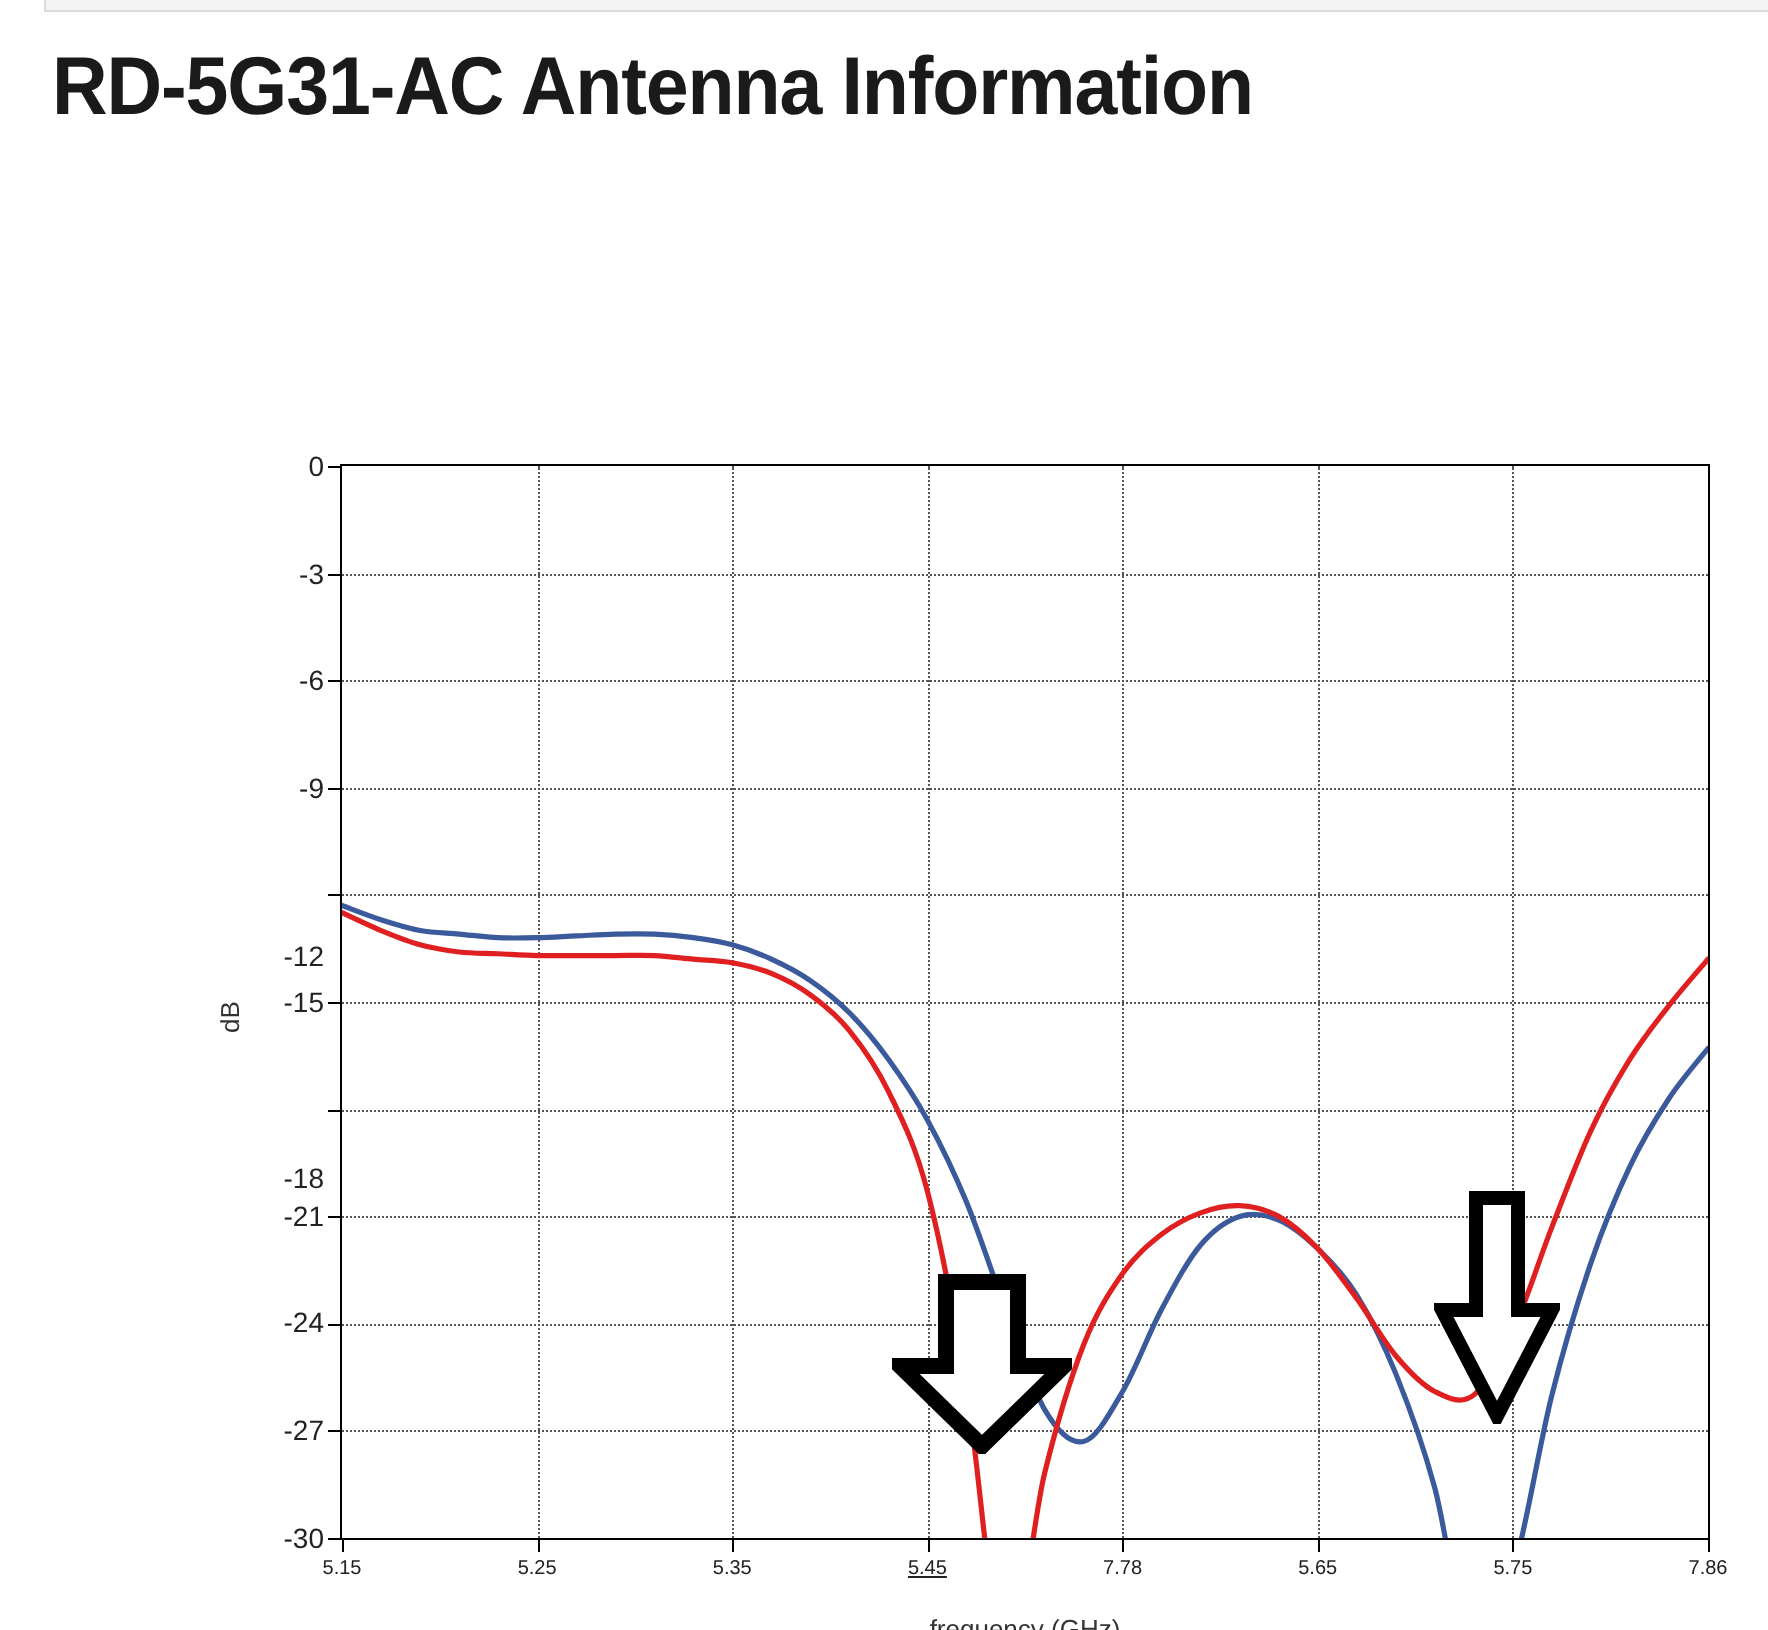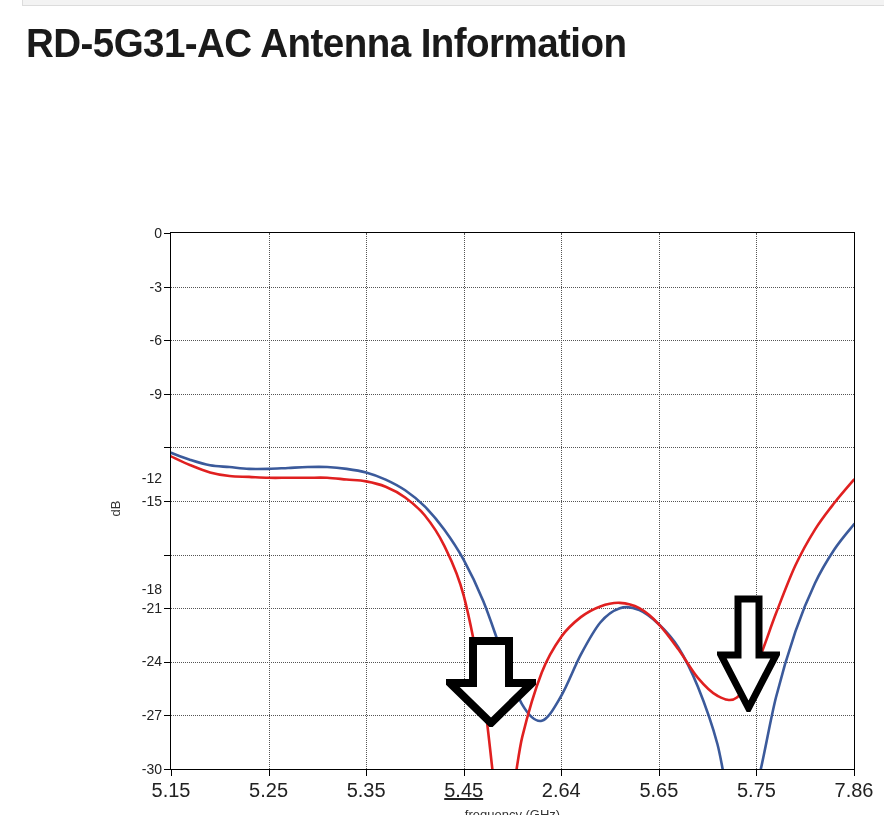--- a/index.html
+++ b/index.html
@@ -117,21 +117,21 @@
     position: absolute;
     top: 536px;
     height: 7px;
     width: 0;
     border-left: 1px solid #000;
   }
   .xtick-label {
     position: absolute;
     top: 546px;
     transform: translateX(-50%);
-    font-size: 20px;
+    font-size: 10px;
     color: #222;
     white-space: nowrap;
     font-family: "Liberation Sans", sans-serif;
   }
 
   #xaxis-title {
     position: absolute;
     left: 0;
     top: 574px;
     width: 683px;
@@ -260,21 +260,21 @@
     <div id="x-axis">
         <div class="xtick-mark" style="left: 0px;"></div>
         <div class="xtick-label" style="left: 0px;">5.15</div>
         <div class="xtick-mark" style="left: 97.5714px;"></div>
         <div class="xtick-label" style="left: 97.5714px; text-align: right;">5.25</div>
         <div class="xtick-mark" style="left: 195.143px;"></div>
         <div class="xtick-label" style="left: 195.143px;">5.35</div>
         <div class="xtick-mark" style="left: 292.714px;"></div>
         <div class="xtick-label" style="left: 292.714px; text-decoration: underline;">5.45</div>
         <div class="xtick-mark" style="left: 390.286px;"></div>
-        <div class="xtick-label" style="left: 390.286px;">2.64</div>
+        <div class="xtick-label" style="left: 390.286px;">7.78</div>
         <div class="xtick-mark" style="left: 487.857px;"></div>
         <div class="xtick-label" style="left: 487.857px;">5.65</div>
         <div class="xtick-mark" style="left: 585.429px;"></div>
         <div class="xtick-label" style="left: 585.429px;">5.75</div>
         <div class="xtick-mark" style="left: 683px;"></div>
         <div class="xtick-label" style="left: 683px;">7.86</div>
       </div>
 
     <div id="yaxis-title">dB</div>
 

